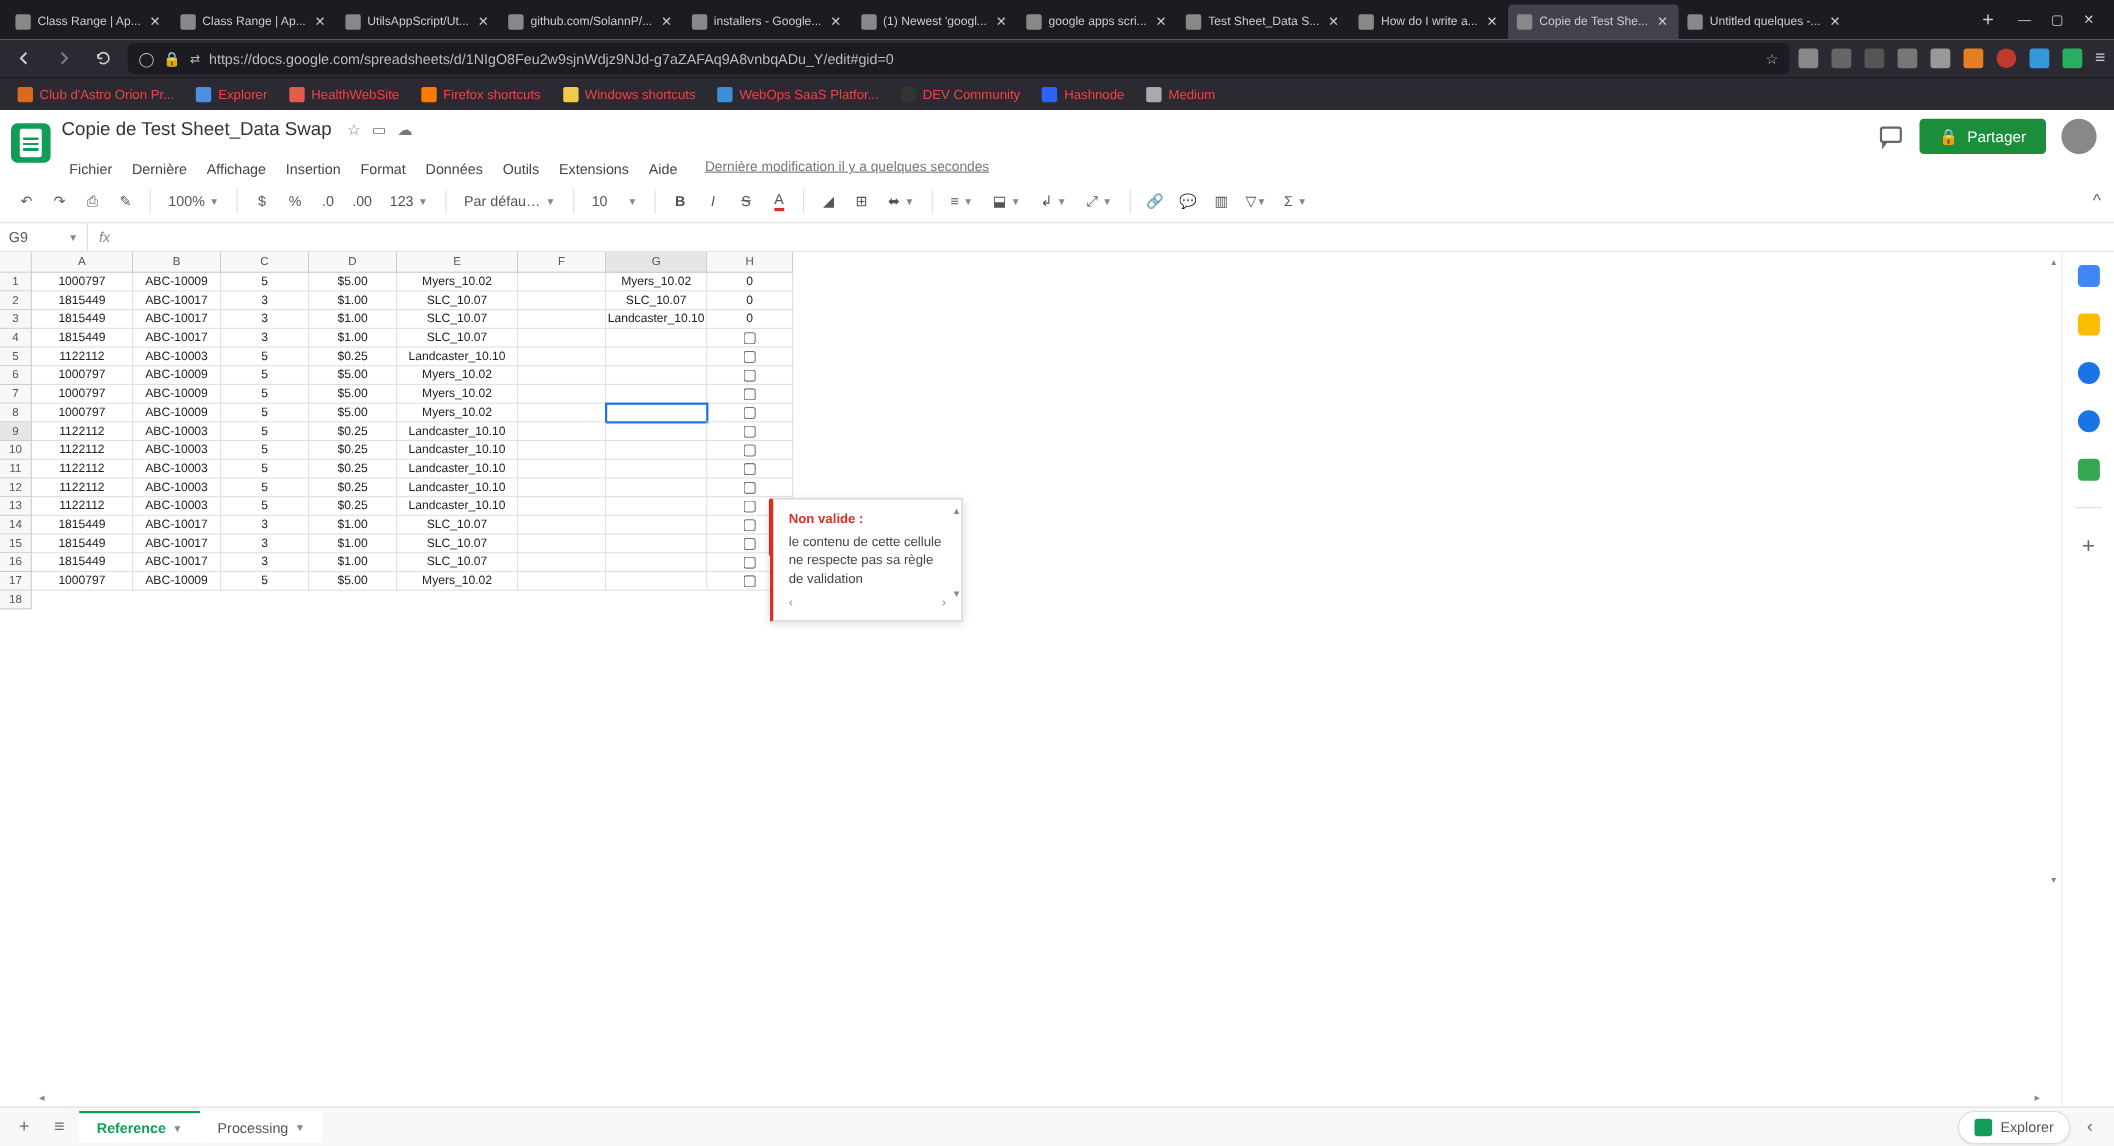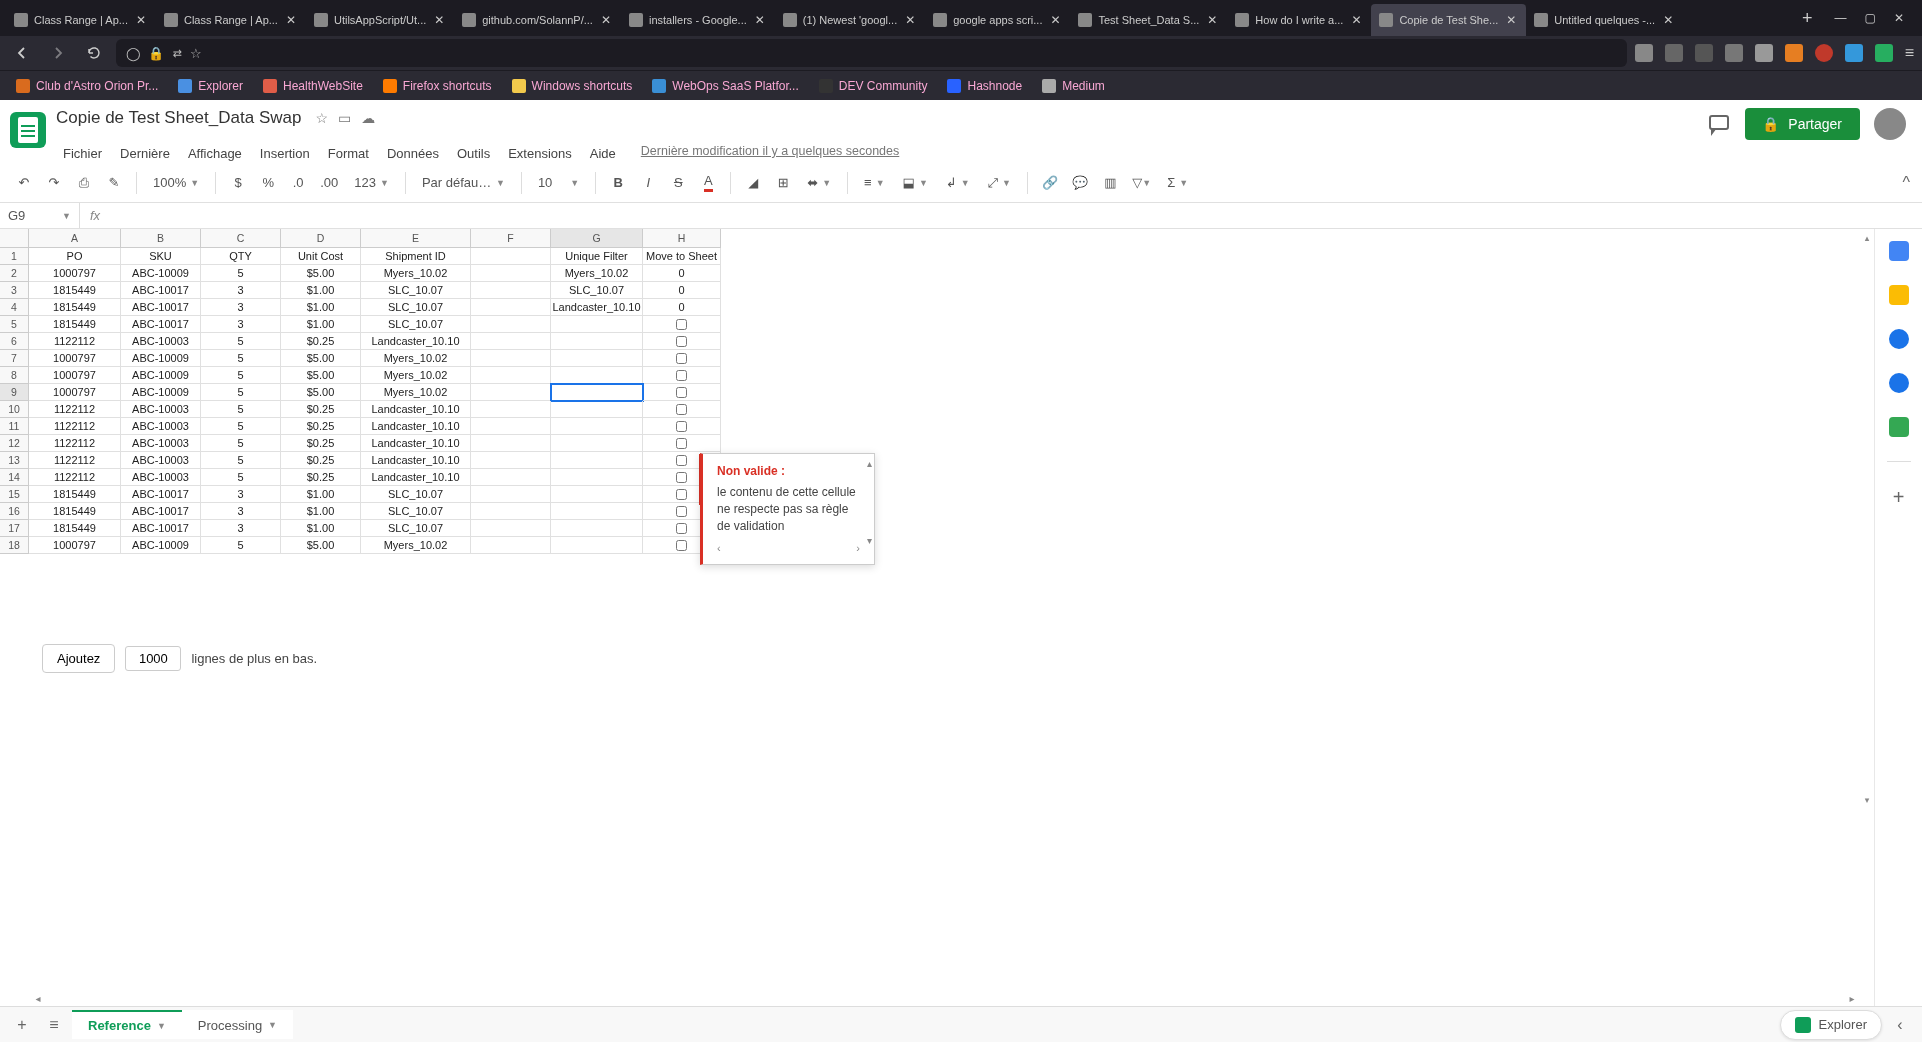--- a/index.html
+++ b/index.html
@@ -16,21 +16,21 @@
 .window-controls { margin-left: auto; display: flex; gap: 18px; color: #ccc; padding: 0 12px; font-size: 12px; }
 
 .addr-bar { background: #2b2a33; height: 34px; display: flex; align-items: center; padding: 0 8px; gap: 8px; }
 .nav-btn { width: 28px; height: 28px; display: flex; align-items: center; justify-content: center; color: #ccc; border-radius: 4px; }
 .addr-input-wrap { flex: 1; background: #1c1b22; border-radius: 6px; height: 28px; display: flex; align-items: center; padding: 0 10px; gap: 8px; color: #bbb; font-size: 13px; }
 .addr-input-wrap .url { flex: 1; white-space: nowrap; overflow: hidden; text-overflow: ellipsis; }
 .addr-icons { display: flex; gap: 12px; color: #ccc; align-items: center; }
 .ext-icon { width: 18px; height: 18px; border-radius: 3px; }
 
 .bookmarks-bar { background: #2b2a33; height: 30px; display: flex; align-items: center; padding: 0 8px; gap: 4px; border-top: 1px solid #1c1b22; }
-.bookmark { display: flex; align-items: center; gap: 6px; padding: 3px 8px; color: #f9a8d4; font-size: 12px; border-radius: 4px; }
+.bookmark { display: flex; align-items: center; gap: 6px; padding: 3px 8px; color: #ef4444; font-size: 12px; border-radius: 4px; }
 .bm-icon { width: 14px; height: 14px; border-radius: 2px; }
 
 
 .sheets-header { display: flex; align-items: flex-start; padding: 8px 16px 0 10px; gap: 10px; background: #fff; }
 .sheets-logo { width: 36px; height: 36px; background: #0f9d58; border-radius: 6px; display: flex; align-items: center; justify-content: center; margin-top: 4px; }
 .sheets-logo-inner { width: 20px; height: 26px; background: #fff; border-radius: 2px; position: relative; }
 .sheets-logo-inner::after { content: ''; position: absolute; top: 8px; left: 3px; right: 3px; bottom: 3px; background: repeating-linear-gradient(to bottom, #0f9d58 0 2px, transparent 2px 5px); }
 .title-area { flex: 1; }
 .doc-title { font-size: 17px; color: #333; display: flex; align-items: center; gap: 14px; }
 .title-icons { display: flex; gap: 10px; color: #777; font-size: 14px; }
@@ -184,20 +184,21 @@
     </div>
   <div class="nav-btn">
       <svg width="16" height="16" viewBox="0 0 16 16">
         <path d="M3 8a5 5 0 1 1 1.5 3.5M3 8V4m0 4h4" stroke="#ccc" stroke-width="1.5" fill="none"></path>
       </svg>
     </div>
   <div class="addr-input-wrap">
     <span>◯</span>
     <span>🔒</span>
     <span style="font-size:11px">⇄</span>
+    <span class="url">https://docs.google.com/spreadsheets/d/1NIgO8Feu2w9sjnWdjz9NJd-g7aZAFAq9A8vnbqADu_Y/edit#gid=0</span>
     <span>☆</span>
   </div>
   <div class="addr-icons">
     <div class="ext-icon" style="background:#888"></div>
     <div class="ext-icon" style="background:#666"></div>
     <div class="ext-icon" style="background:#555"></div>
     <div class="ext-icon" style="background:#777"></div>
     <div class="ext-icon" style="background:#999"></div>
     <div class="ext-icon" style="background:#e67e22"></div>
     <div class="ext-icon" style="background:#c0392b;border-radius:50%"></div>
@@ -384,30 +385,20 @@
         <div class="row-h">12</div>
         <div class="row-h">13</div>
         <div class="row-h">14</div>
         <div class="row-h">15</div>
         <div class="row-h">16</div>
         <div class="row-h">17</div>
         <div class="row-h">18</div>
       </div>
     <div class="cells" id="cells">
         <div class="row">
-          <div class="cell" style="width: 92px;">PO</div>
-          <div class="cell" style="width: 80px;">SKU</div>
-          <div class="cell" style="width: 80px;">QTY</div>
-          <div class="cell" style="width: 80px;">Unit Cost</div>
-          <div class="cell" style="width: 110px;">Shipment ID</div>
-          <div class="cell" style="width: 80px;"></div>
-          <div class="cell" style="width: 92px;">Unique Filter</div>
-          <div class="cell" style="width: 78px;">Move to Sheet</div>
-        </div>
-        <div class="row">
           <div class="cell" style="width: 92px;">1000797</div>
           <div class="cell" style="width: 80px;">ABC-10009</div>
           <div class="cell" style="width: 80px;">5</div>
           <div class="cell" style="width: 80px;">$5.00</div>
           <div class="cell" style="width: 110px;">Myers_10.02</div>
           <div class="cell" style="width: 80px;"></div>
           <div class="cell" style="width: 92px;">Myers_10.02</div>
           <div class="cell" style="width: 78px;">0</div>
         </div>
         <div class="row">
@@ -615,25 +606,20 @@
         <span>‹</span>
         <span>›</span>
       </div>
     </div>
 
     <div style="position:absolute;right:2px;top:2px;bottom:2px;width:12px">
       <div class="scroll-arrow" style="position:absolute;top:0">▴</div>
       <div class="scroll-arrow" style="position:absolute;bottom:0">▾</div>
     </div>
 
-    <div class="add-rows" style="position:absolute;left:42px;top:330px">
-      <button>Ajoutez</button>
-      <input value="1000" style="">
-      <span>lignes de plus en bas.</span>
-    </div>
   </div>
 
   <div class="side-panel">
     <div class="side-icon" style="background:#4285f4"></div>
     <div class="side-icon" style="background:#fbbc04"></div>
     <div class="side-icon" style="background:#1a73e8;border-radius:50%"></div>
     <div class="side-icon" style="background:#1a73e8;border-radius:50%"></div>
     <div class="side-icon" style="background:#34a853"></div>
     <div style="height:1px;width:24px;background:#ddd"></div>
     <div style="color:#666;font-size:20px">+</div>

